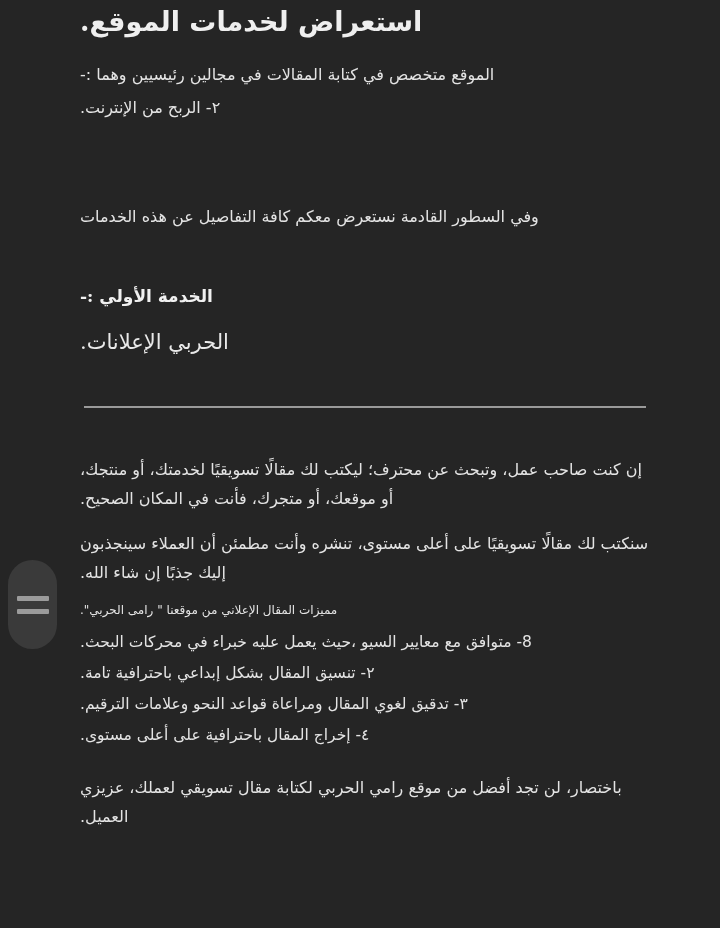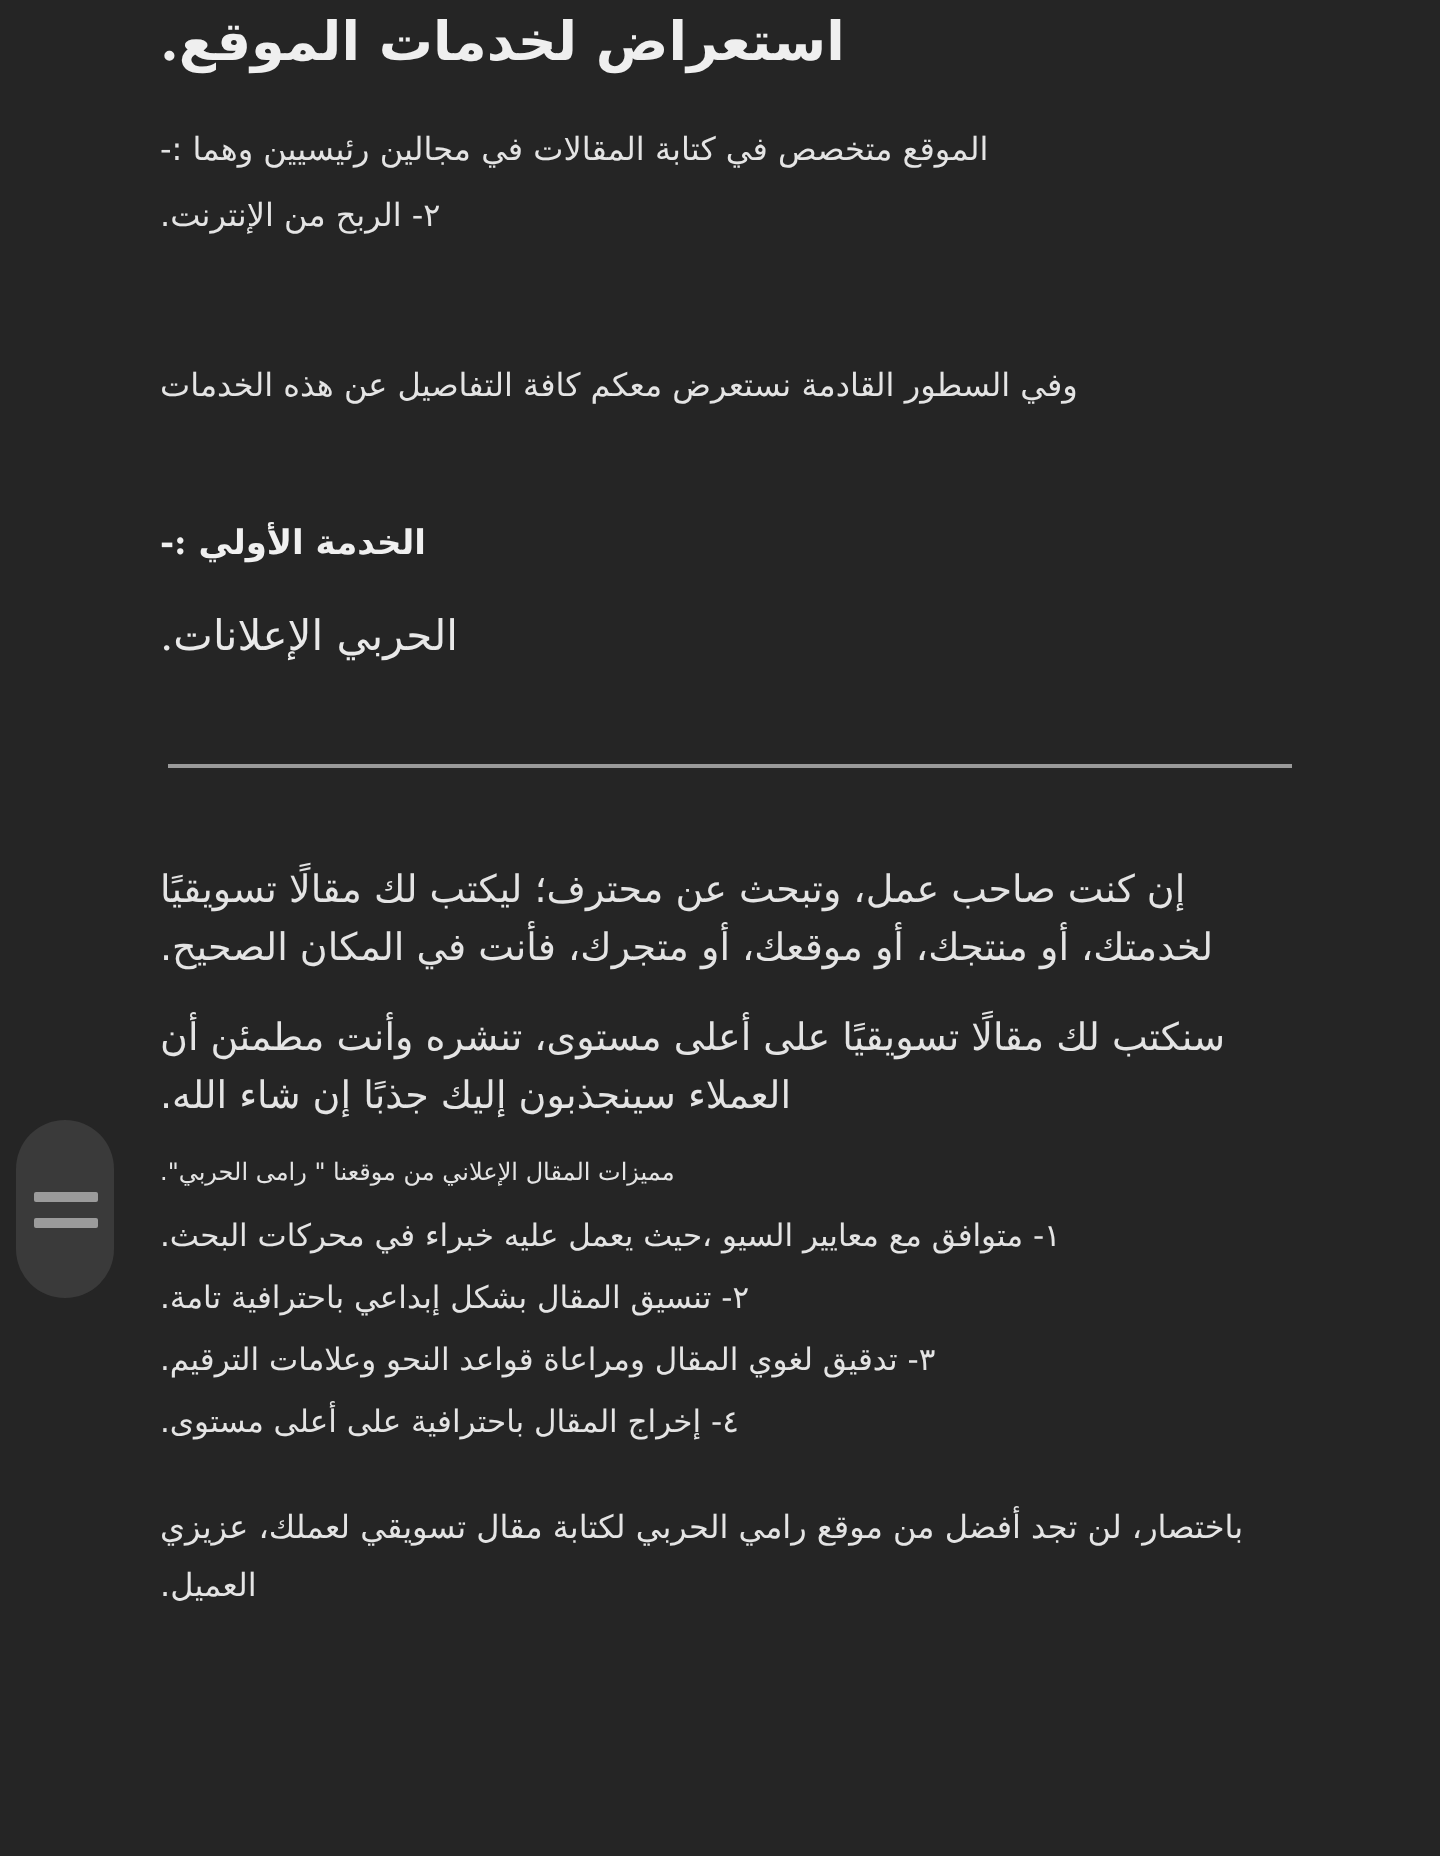--- a/index.html
+++ b/index.html
@@ -33,21 +33,21 @@
     font-size: 16px;
     line-height: 21px;
   }
   .field-item {
     margin-top: 13px;
     font-size: 16px;
     line-height: 20px;
   }
   .field-item:first-of-type { margin-top: 17px; }
   .transition {
-    margin-top: 64px;
+    margin-top: 88px;
     font-size: 16px;
     line-height: 21px;
   }
   .service-heading {
     margin-top: 54px;
     font-family: "DejaVu Serif", "DejaVu Sans", sans-serif;
     font-size: 17px;
     font-weight: 700;
     line-height: 30px;
     color: #f0f0f0;
@@ -61,21 +61,21 @@
     color: #e9e9e9;
   }
   .divider {
     margin-top: 50px;
     height: 2px;
     border: none;
     background: #9a9a9a;
     width: 562px;
   }
   .para {
-    font-size: 19px;
+    font-size: 16px;
     line-height: 29px;
   }
   .para-1 { margin-top: 47px; }
   .para-2 { margin-top: 9px; line-height: 21px; }
   .para-3 { margin-top: 16px; }
   .features-title {
     margin-top: 13px;
     font-size: 12px;
     line-height: 21px;
   }
@@ -130,21 +130,21 @@
 
   <div class="service-name">الحربي الإعلانات.</div>
 
   <hr class="divider">
 
   <div class="para para-1">إن كنت صاحب عمل، وتبحث عن محترف؛ ليكتب لك مقالًا تسويقيًا لخدمتك، أو منتجك، أو موقعك، أو متجرك، فأنت في المكان الصحيح.</div>
   <div class="para para-3">سنكتب لك مقالًا تسويقيًا على أعلى مستوى، تنشره وأنت مطمئن أن العملاء سينجذبون إليك جذبًا إن شاء الله.</div>
 
   <div class="features-title">مميزات المقال الإعلاني من موقعنا " رامى الحربي".</div>
 
-  <div class="feature-item">١-  متوافق مع معايير السيو ،حيث يعمل عليه خبراء في محركات البحث.</div>
+  <div class="feature-item">8-  متوافق مع معايير السيو ،حيث يعمل عليه خبراء في محركات البحث.</div>
   <div class="feature-item">٢-  تنسيق المقال بشكل إبداعي باحترافية تامة.</div>
   <div class="feature-item">٣-  تدقيق لغوي المقال ومراعاة قواعد النحو وعلامات الترقيم.</div>
   <div class="feature-item">٤-  إخراج المقال باحترافية على أعلى مستوى.</div>
 
   <div class="conclusion">باختصار، لن تجد أفضل من موقع رامي الحربي لكتابة مقال تسويقي لعملك، عزيزي العميل.</div>
 
 </div>
 
 <div class="edge-handle">
   <span class="bar"></span>

